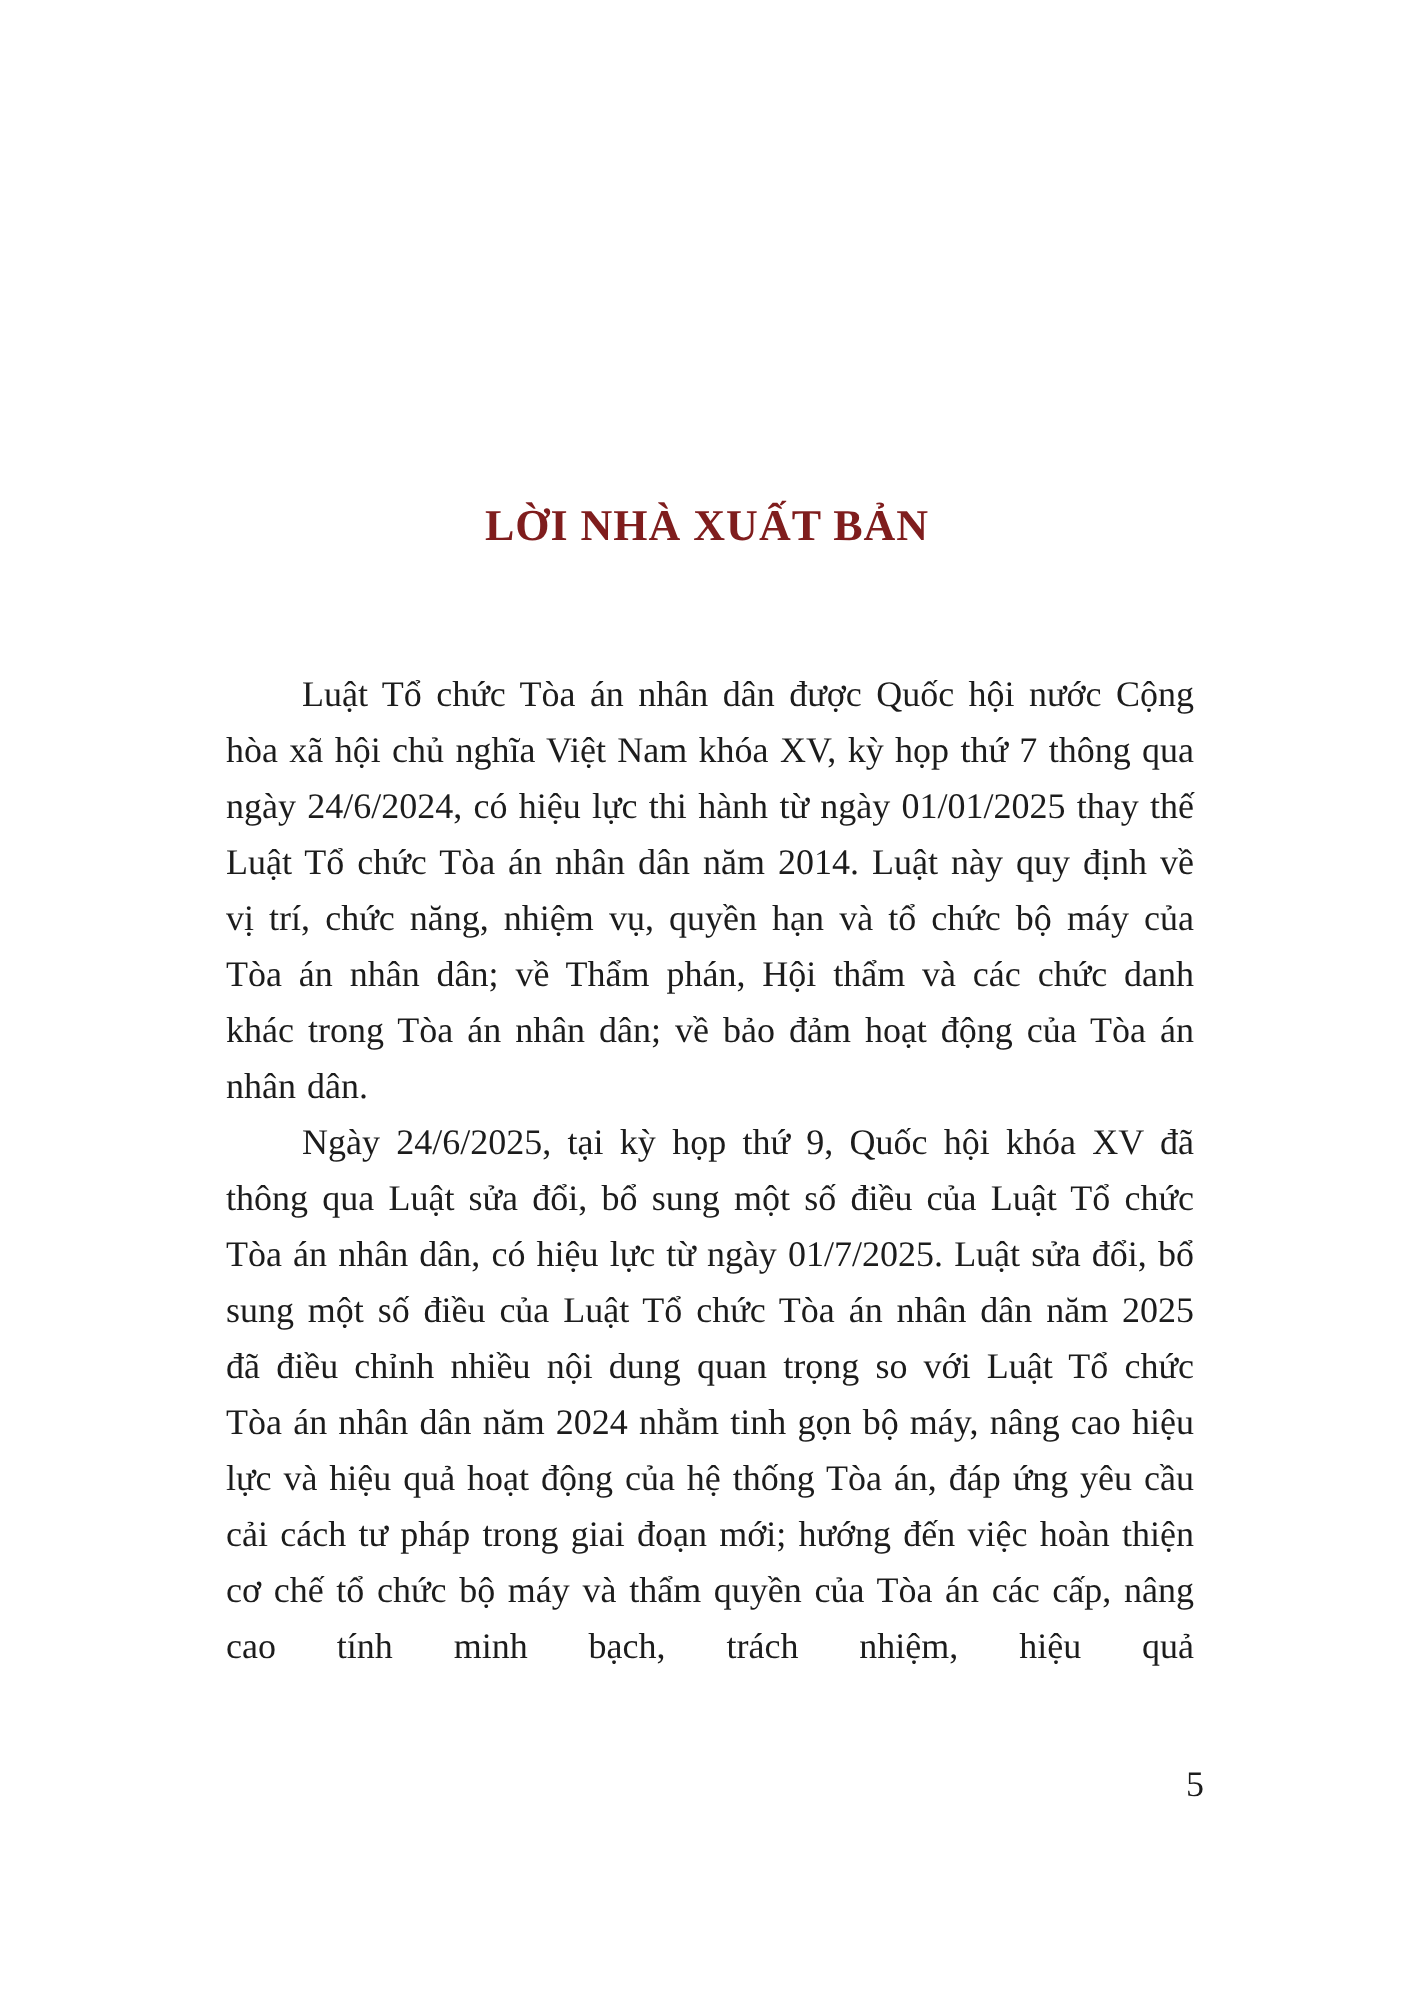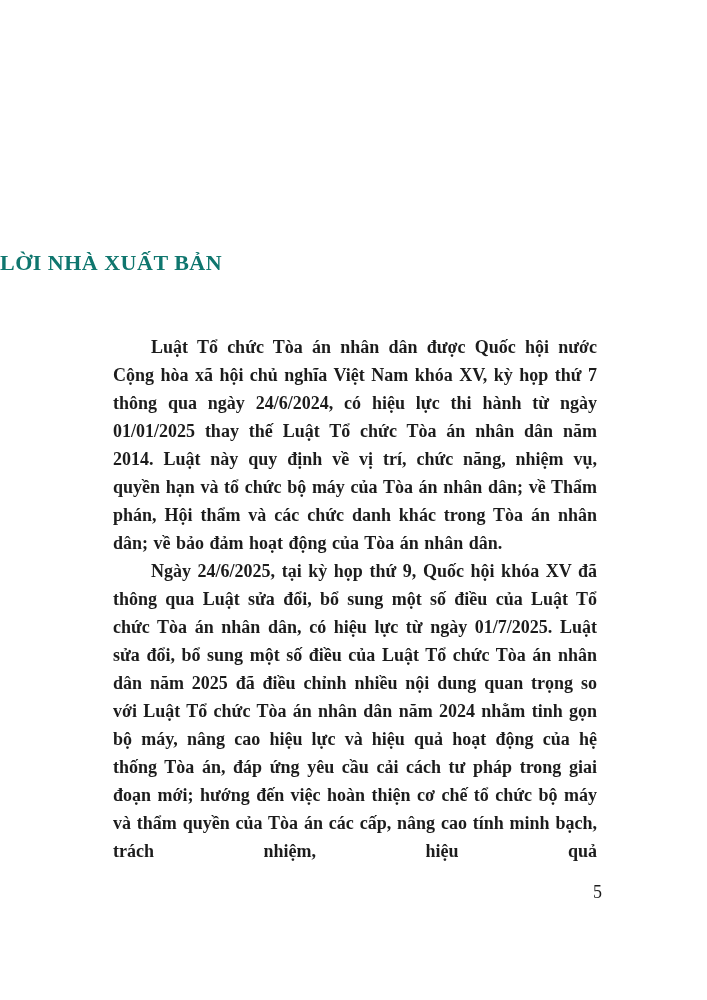--- a/index.html
+++ b/index.html
@@ -13,37 +13,36 @@
     height: 1000px;
     background: #ffffff;
     color: #1c1c1c;
     font-family: "Liberation Serif", "DejaVu Serif", serif;
     overflow: hidden;
     box-sizing: border-box;
   }
   .title {
     margin: 250px 0 0 0;
     padding: 0;
-    text-align: left;
+    text-align: center;
     font-size: 22px;
     font-weight: bold;
     letter-spacing: 0.5px;
-    color: #0f766e;
+    color: #7f1d1d;
   }
   .body-text {
     margin: 57px 110px 0 113px;
   }
   .body-text p {
     margin: 0;
     font-size: 18px;
     line-height: 28px;
     text-align: justify;
     text-indent: 38px;
     word-spacing: 1px;
-    font-weight: bold;
   }
   .body-text p.continues {
     text-align-last: justify;
   }
   .page-number {
     position: absolute;
     top: 882px;
     right: 105px;
     font-size: 18px;
     color: #1c1c1c;

